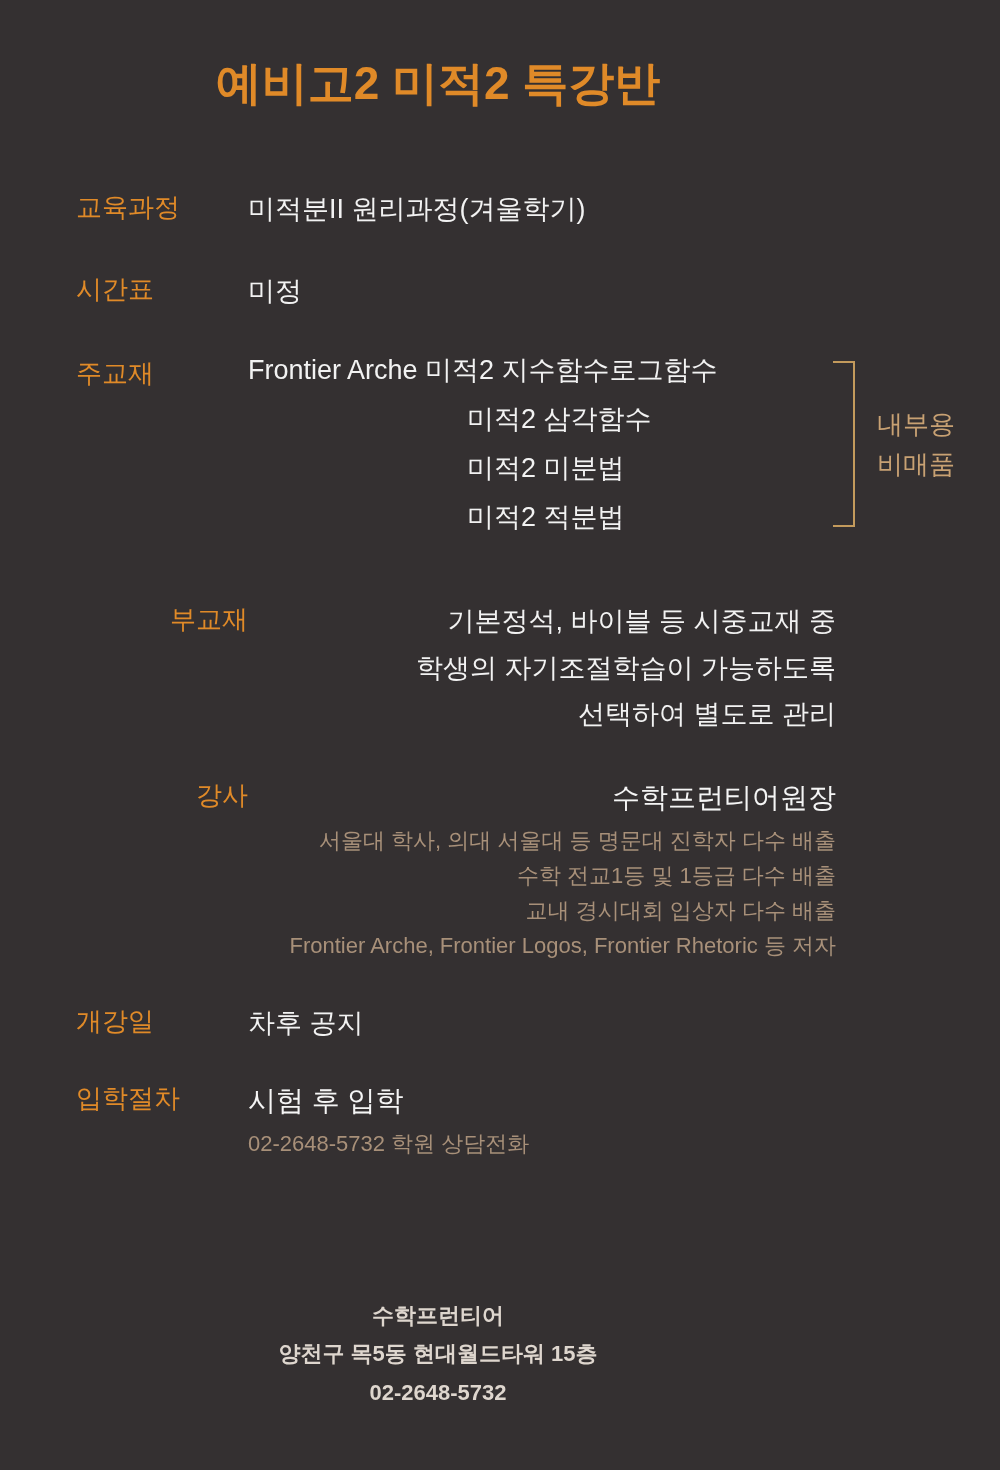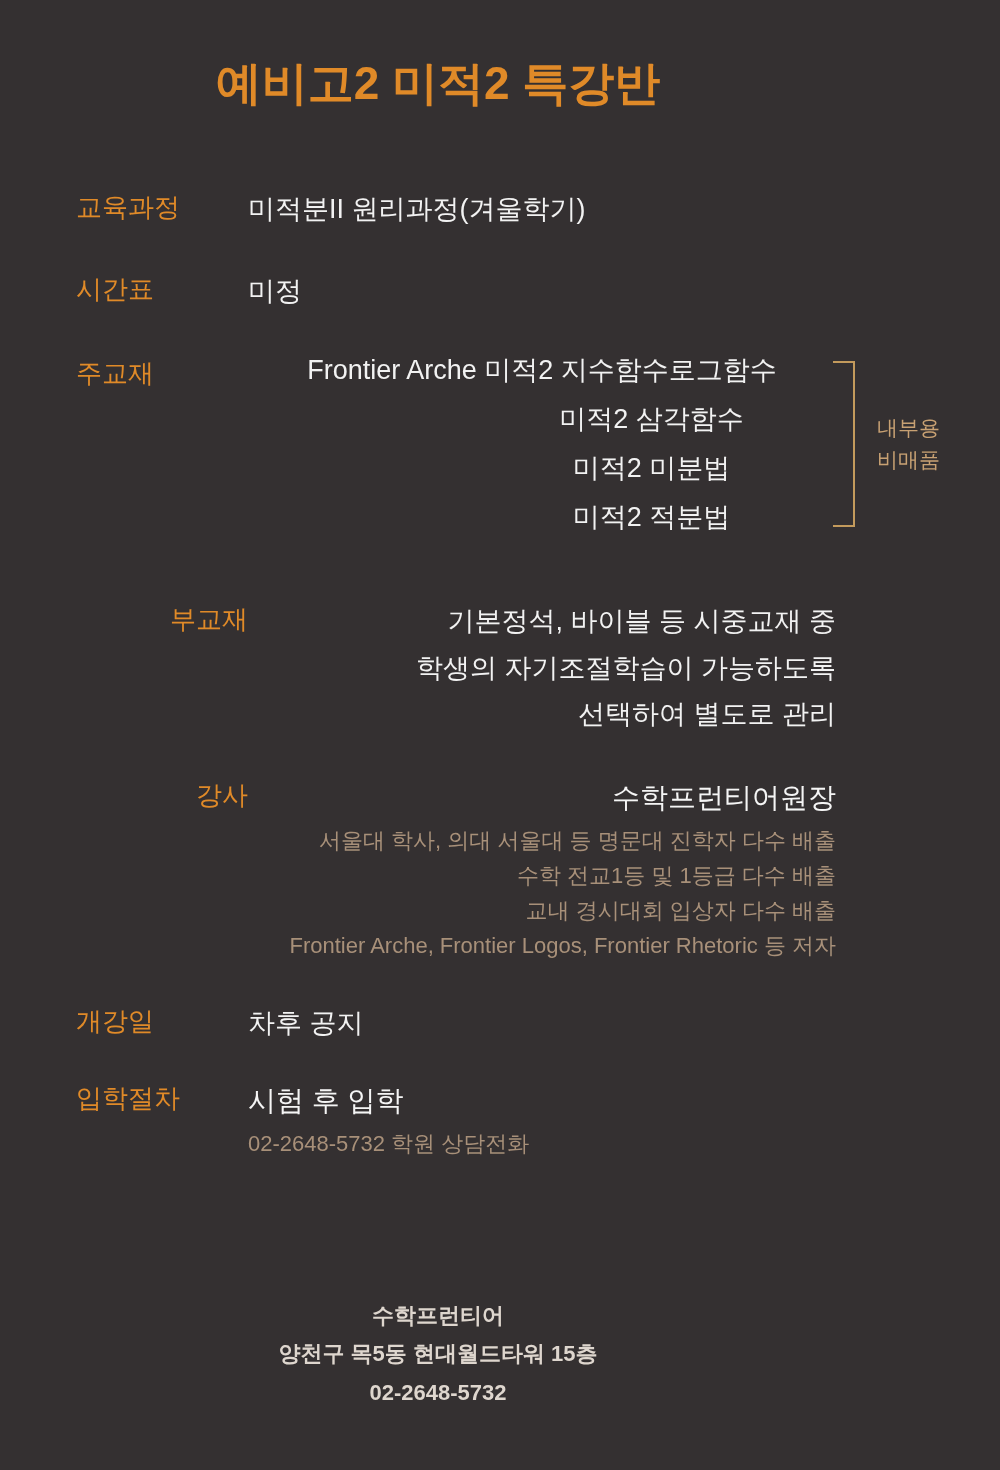--- a/index.html
+++ b/index.html
@@ -82,21 +82,20 @@
   
   .book-lines {
     position: relative;
   }
   .book-line {
     font-size: 27px;
     color: #f2f2f2;
     line-height: 1.0;
     margin-bottom: 22px;
     white-space: nowrap;
-    text-align: center;
   }
   .book-line .pad {
     display: inline-block;
     width: 219px;
   }
   .brace-wrap {
     position: absolute;
     left: 585px;
     top: 4px;
     display: flex;
@@ -104,21 +103,21 @@
   }
   .brace {
     width: 22px;
     height: 166px;
     border: 2px solid #c39a5c;
     border-left: none;
     box-sizing: border-box;
   }
   .brace-text {
     margin-left: 22px;
-    font-size: 21px;
+    font-size: 26px;
     color: #c8a173;
     line-height: 1.55;
     white-space: nowrap;
   }
 
   
   .footer {
     position: absolute;
     left: 0;
     right: 0;

